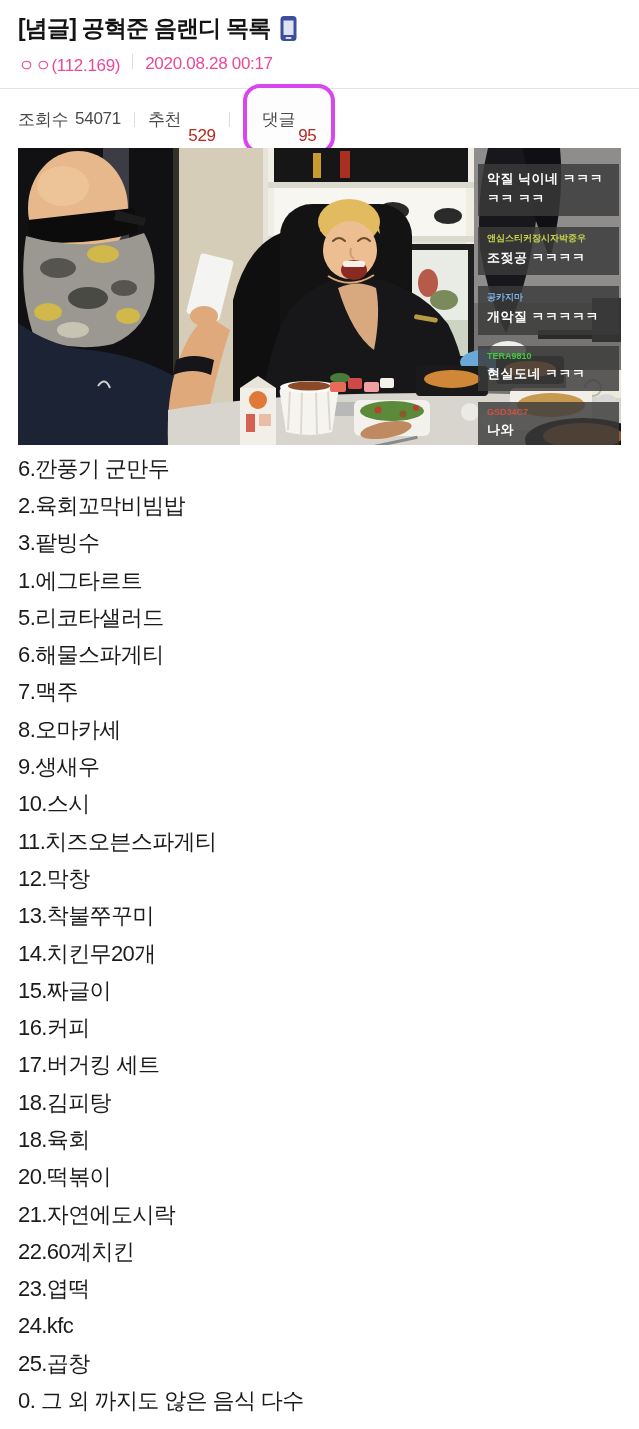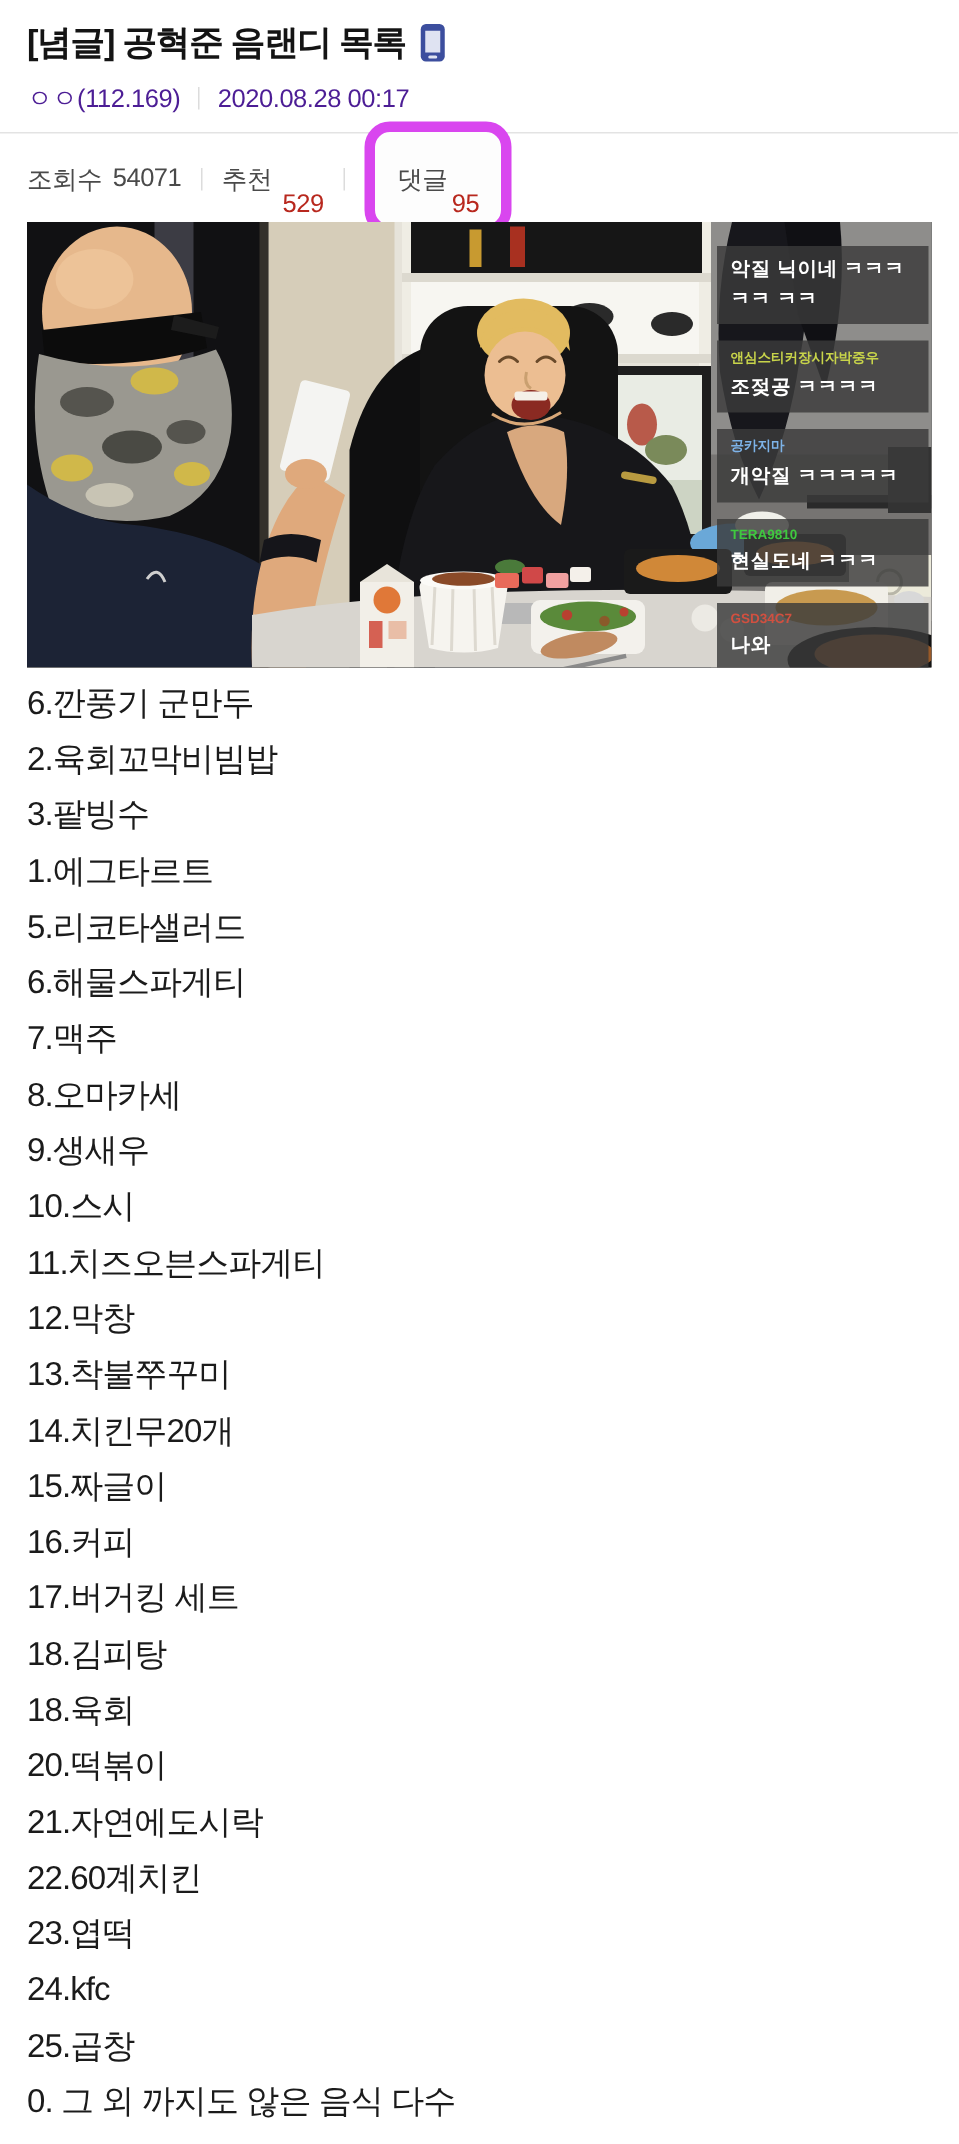--- a/index.html
+++ b/index.html
@@ -9,33 +9,33 @@
   }
   
   .title-row {
     position:absolute; left:18px; top:13px; display:flex; align-items:center; gap:9px;
   }
   .post-title {
     font-size:23px; font-weight:bold; color:#141414; letter-spacing:-0.8px;
   }
   .phone-icon { display:inline-block; width:17px; height:27px; }
   .author-row {
-    position:absolute; left:18px; top:54px; display:flex; align-items:center; gap:12px;
-    font-size:17px; color:#4c1d95; letter-spacing:-0.3px;
+    position:absolute; left:18px; top:54px; display:flex; align-items:flex-start; gap:12px;
+    font-size:17px; color:#ec4899; letter-spacing:-0.3px;
   }
   .vsep { width:1px; height:15px; background:#dcdcdc; }
   .divider { position:absolute; left:0; top:88px; width:639px; height:1px; background:#e3e3e3; }
   .stats-row {
     position:absolute; left:18px; top:102px; height:34px; display:flex; align-items:center; gap:13px;
     font-size:17px; color:#4a4a4a; letter-spacing:-0.3px;
   }
   .stat { display:flex; gap:7px; align-items:center; }
   .red { color:#b8281e;margin-top:34px; }
   .comments-pill {
-    display:flex; gap:3px; align-items:center; border:7px solid #d946ef; background:#fdfdfd;
+    display:flex; gap:3px; align-items:center; border:4px solid #d946ef; background:#fdfdfd;
     border-radius:17px; padding:4px 15px; cursor:pointer;text-align:center;
   }
   
   .photo {
     position:absolute; left:18px; top:148px; width:603px; height:297px; background:#1a1a1a; overflow:hidden;
   }
   .photo svg { position:absolute; left:0; top:0; }
   .chat-col {
     position:absolute; right:2px; top:16px; width:141px; display:flex; flex-direction:column; gap:11px;
   }

